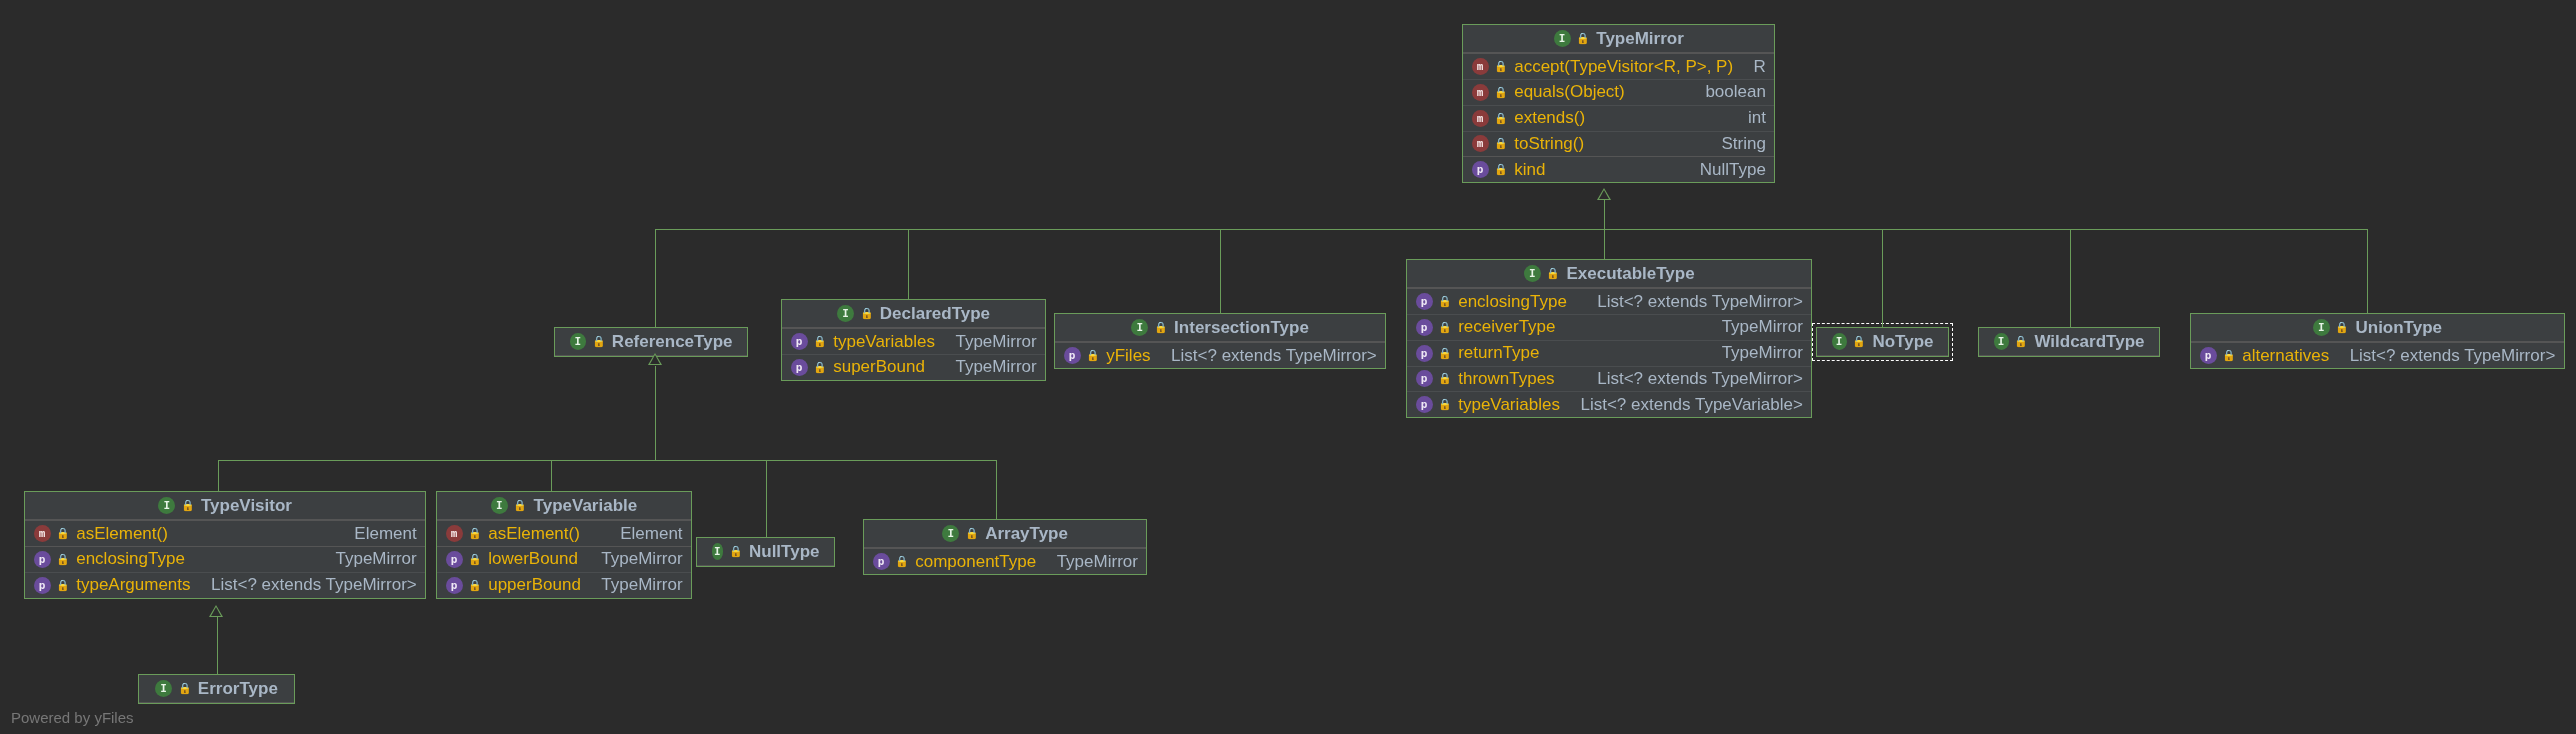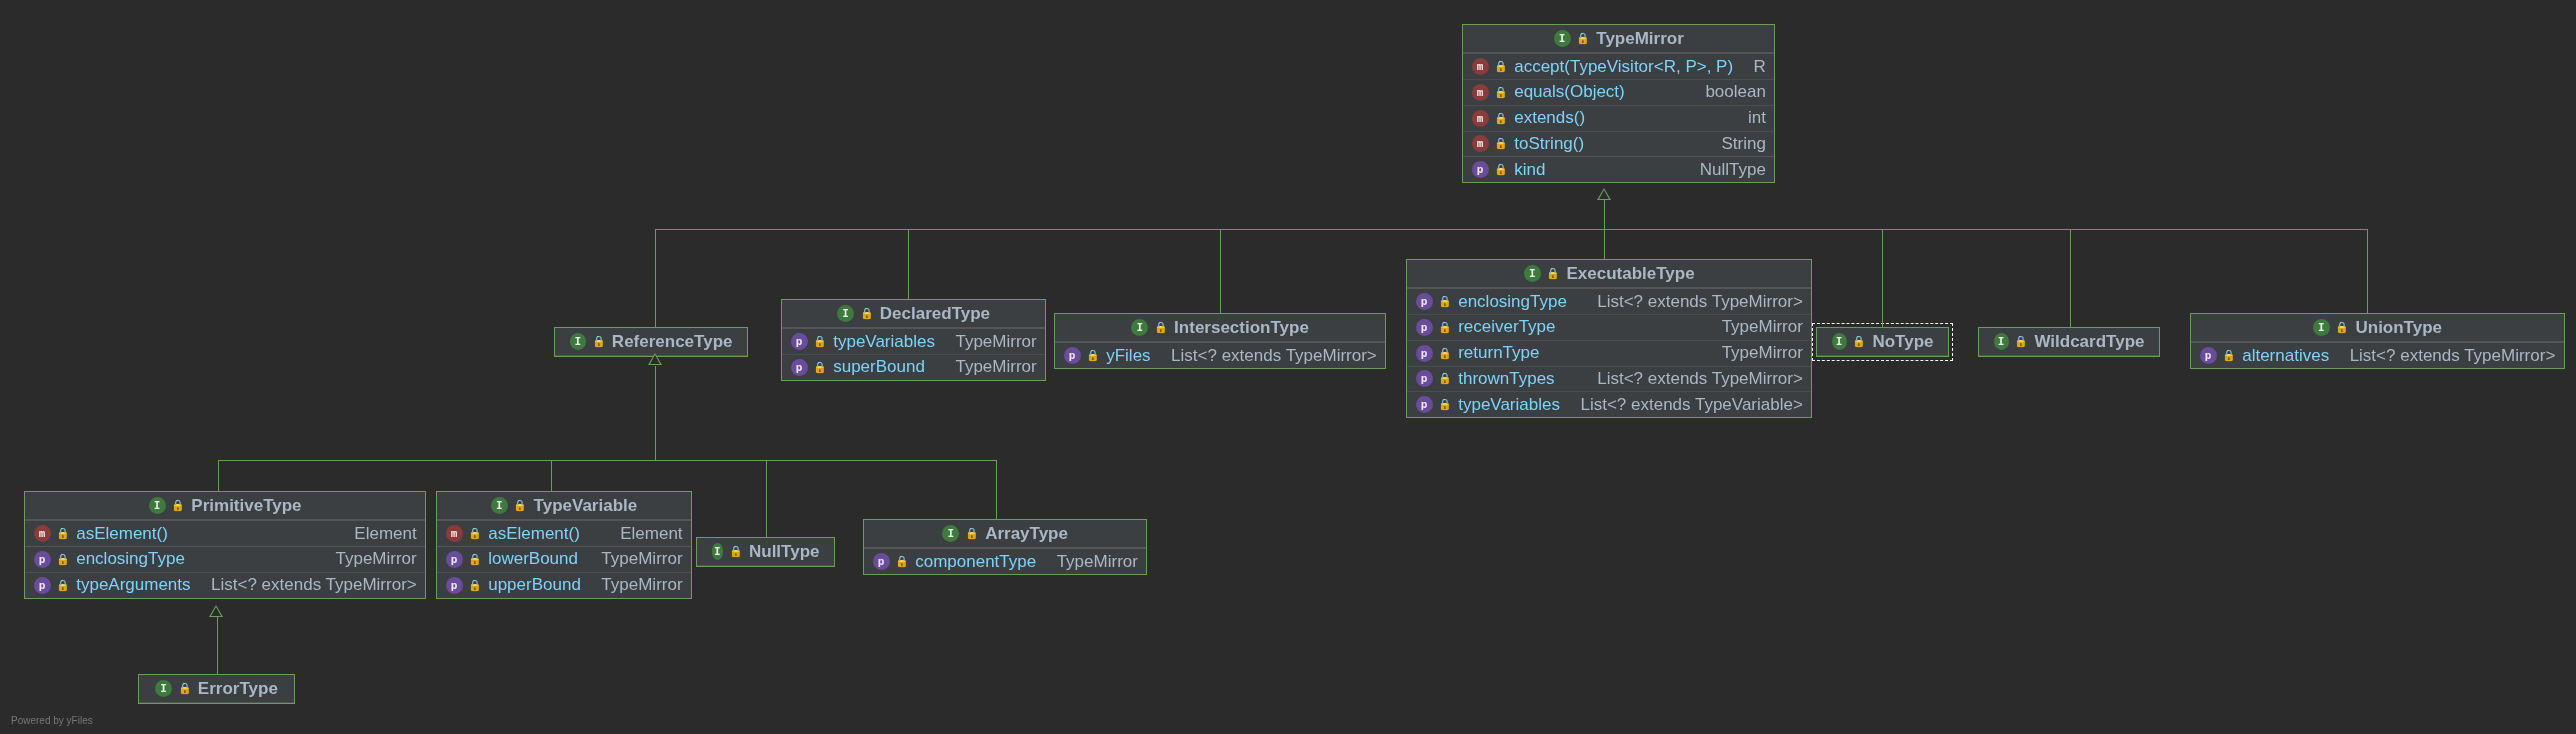--- a/index.html
+++ b/index.html
@@ -2,32 +2,32 @@
 <html><head>
 <meta charset="utf-8">
 <style>
   html,body{margin:0;padding:0;background:#2b2b2b;width:2576px;height:735px;overflow:hidden;font-family:"Segoe UI",Arial,sans-serif;font-size:17px;color:#bbbbbb}
   .canvas{position:relative;width:2576px;height:735px}
   .node{position:absolute;border:0.6px solid #6a9c5a;background:#3c3f41;box-sizing:border-box;min-width:121px}
   .node.selected{outline:0.6px dashed #fff;outline-offset:3.6px}
   .title{display:flex;align-items:center;gap:6px;justify-content:center;padding:3.6px 14.5px;border-bottom:0.6px solid #555;background:#3c3f41;font-weight:bold;color:#a9b7c6}
   .row{display:flex;align-items:center;gap:6px;padding:2.4px 8.5px;border-top:0.6px solid #4a4d4f;background:#3c3f41}
   .row:first-of-type{border-top:none}
-  .row .name{flex:0 0 auto;color:#7dd3fc}
+  .row .name{flex:0 0 auto;color:#eab308}
   .row .type{flex:1 1 auto;text-align:right;color:#a9b7c6;padding-left:14.5px;white-space:nowrap}
   .sect{border-top:0.6px solid #555}
   .ico{display:inline-flex;align-items:center;justify-content:center;width:17px;height:17px;border-radius:50%;font-size:11px;font-weight:bold;font-family:monospace}
   .ico.intf{background:#3e7a3e;color:#e8f5e8}
   .ico.meth{background:#8a3b3b;color:#f5e8e8}
   .ico.prop{background:#6a4c9c;color:#efe8f5}
   .lock{color:#a0a0a0;font-size:11px}
   .edge{position:absolute;background:#6a9c5a}
   .arrow{position:absolute;width:0;height:0;border-left:7.3px solid transparent;border-right:7.3px solid transparent;border-bottom:12px solid #6a9c5a}
   .arrow::after{content:"";position:absolute;left:-5.4px;top:1.8px;width:0;height:0;border-left:5.4px solid transparent;border-right:5.4px solid transparent;border-bottom:9px solid #2b2b2b}
-  .footer{position:absolute;left:11px;bottom:8.5px;font-size:10px;color:#777}
+  .footer{position:absolute;left:11px;bottom:8.5px;font-size:15px;color:#777}
 </style>
 </head>
 <body>
 
 <div class="canvas" id="canvas">
     <div class="node" style="left: 1462px; top: 24px;">
       <div class="title">
         <span class="ico intf">I</span>
         <span class="lock">🔒</span>
         <span>TypeMirror</span>
@@ -175,21 +175,21 @@
           <span class="lock">🔒</span>
           <span class="name">alternatives</span>
           <span class="type">List&lt;? extends TypeMirror&gt;</span>
         </div>
       </div>
     </div>
     <div class="node" style="left: 24px; top: 491px;">
       <div class="title">
         <span class="ico intf">I</span>
         <span class="lock">🔒</span>
-        <span>PrimitiveType</span>
+        <span>TypeVisitor</span>
       </div>
       <div class="sect">
         <div class="row">
           <span class="ico meth">m</span>
           <span class="lock">🔒</span>
           <span class="name">asElement()</span>
           <span class="type">Element</span>
         </div>
       </div>
       <div class="sect">

